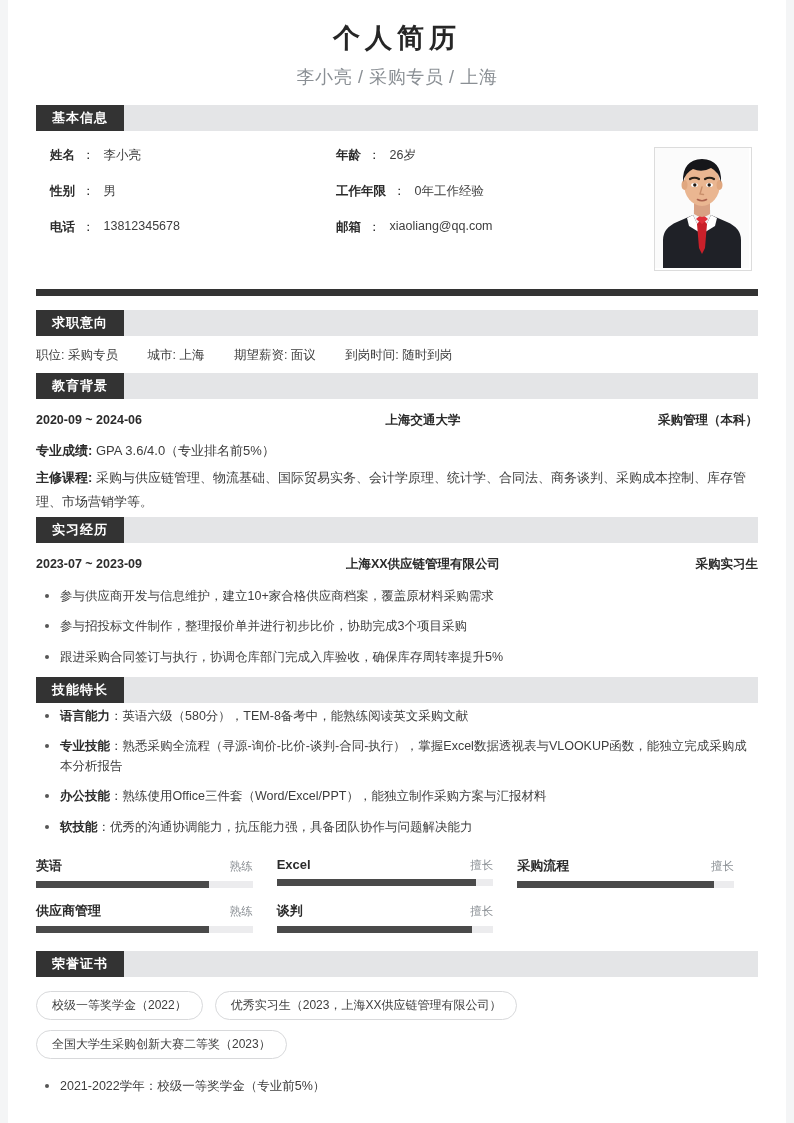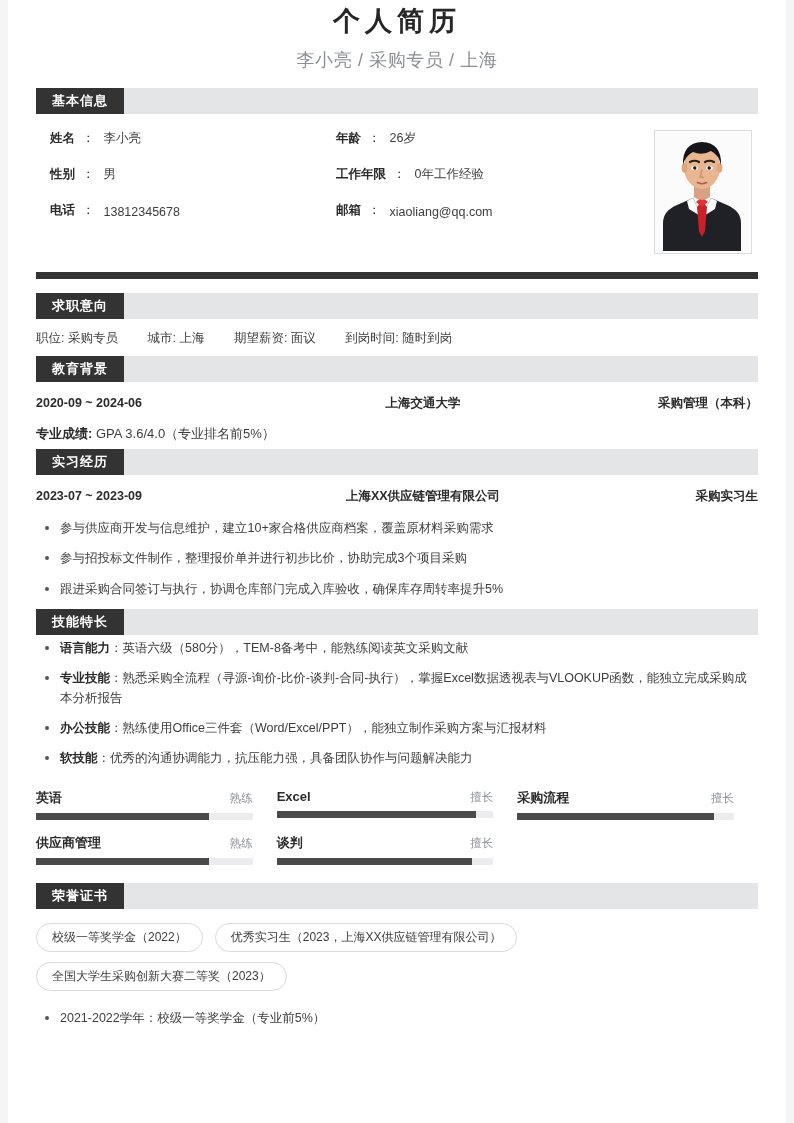--- a/index.html
+++ b/index.html
@@ -29,21 +29,21 @@
     width: 778px;
     height: 1123px;
     background: #ffffff;
     box-sizing: border-box;
     padding: 0 28px;
     overflow: hidden;
   }
 
   
   .resume-header {
-    padding-top: 5px;
+    padding-top: 22px;
     padding-bottom: 16px;
     text-align: center;
   }
   .resume-title {
     font-size: 27px;
     font-weight: bold;
     letter-spacing: 5px;
     color: #262626;
     line-height: 1.25;
     margin: 0 0 9px 0;
@@ -93,21 +93,21 @@
   .basic-fields {
     flex: 1 1 auto;
   }
   .info-row {
     display: flex;
     margin-bottom: 19px;
   }
   .info-row:last-child { margin-bottom: 0; }
   .info-cell {
     display: flex;
-    align-items: flex-end;
+    align-items: flex-start;
     font-size: 12.5px;
   }
   .info-cell.col1 { width: 300px; padding-left: 14px; box-sizing: border-box; }
   .info-cell.col2 { width: 290px; }
   .info-label {
     font-weight: bold;
     color: #2b2b2b;
     white-space: nowrap;
   }
   .info-colon {
@@ -355,20 +355,24 @@
       <div class="fill"></div>
     </div>
     <div class="edu-head">
       <div class="eh-date">2020-09 ~ 2024-06</div>
       <div class="eh-org">上海交通大学</div>
       <div class="eh-role">采购管理（本科）</div>
     </div>
     <div class="kv-line">
       <b>专业成绩</b><b>:</b>
       <span>GPA 3.6/4.0（专业排名前5%）</span>
+    </div>
+    <div class="kv-line">
+      <b>主修课程</b><b>:</b>
+      <span>采购与供应链管理、物流基础、国际贸易实务、会计学原理、统计学、合同法、商务谈判、采购成本控制、库存管理、市场营销学等。</span>
     </div>
 
     <div class="section-bar">
       <div class="tag">实习经历</div>
       <div class="fill"></div>
     </div>
     <div class="exp-head">
       <div class="eh-date">2023-07 ~ 2023-09</div>
       <div class="eh-org">上海XX供应链管理有限公司</div>
       <div class="eh-role">采购实习生</div>

